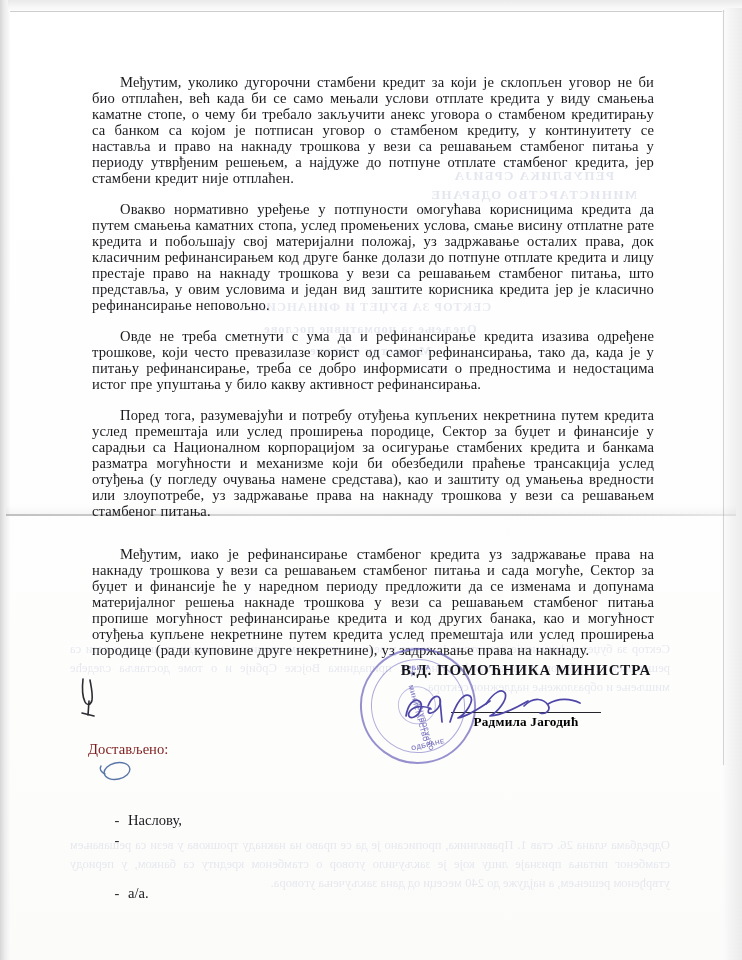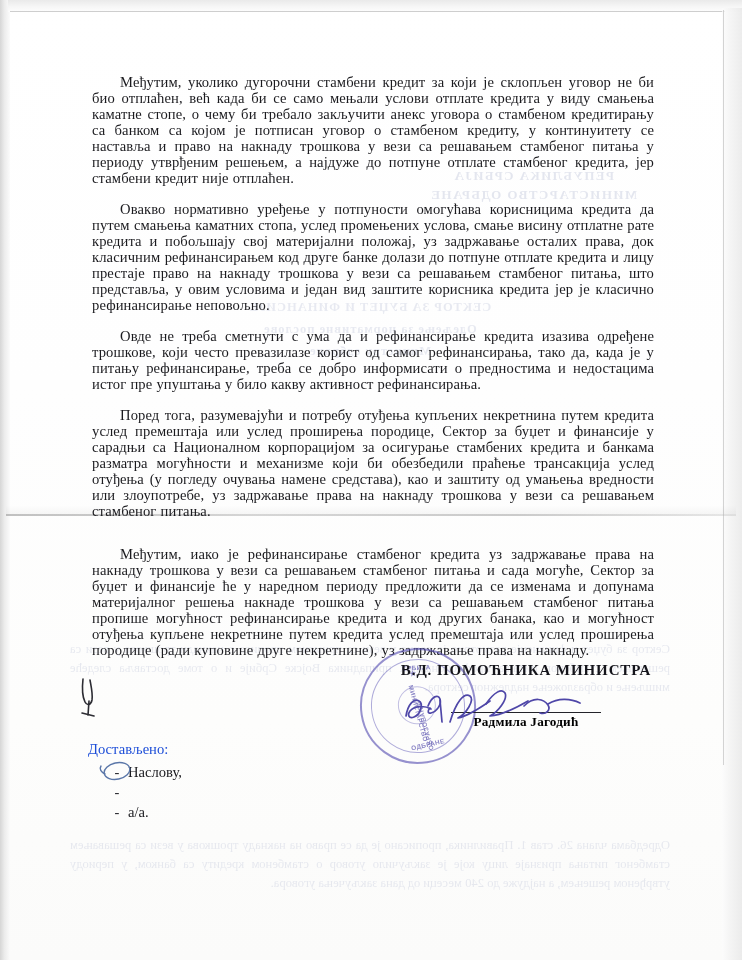--- a/index.html
+++ b/index.html
@@ -192,38 +192,38 @@
   }
 
   
   .dist-block {
     position: absolute;
     left: 88px;
     top: 741px;
   }
   .dist-title {
     font-size: 14.6px;
-    color: #1d4ed8;
-    margin-bottom: 4px;
+    color: #7f1d1d;
+    margin-bottom: 19px;
   }
   .dist-row {
     display: flex;
     align-items: baseline;
     font-size: 14.6px;
     color: #1b1b1f;
     line-height: 20px;
     padding-left: 18px;
   }
   .dist-dash {
     display: inline-block;
     width: 22px;
     text-align: center;
     color: #2a2a30;
   }
-  .dist-label { white-space: nowrap; }
+  .dist-label { white-space: nowrap; margin-top: 33px; }
   .hand-circle {
     position: absolute;
     left: 98px;
     top: 760px;
     width: 34px;
     height: 22px;
     pointer-events: none;
   }
 
   

